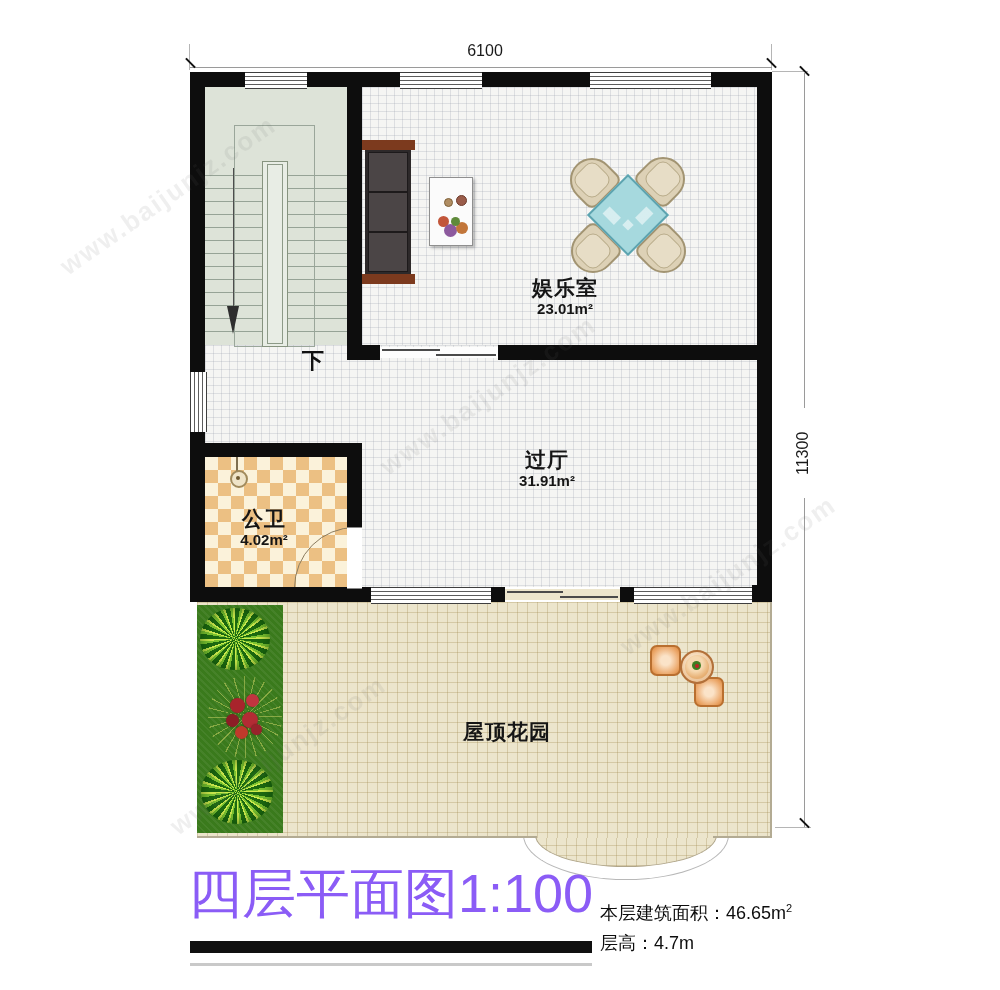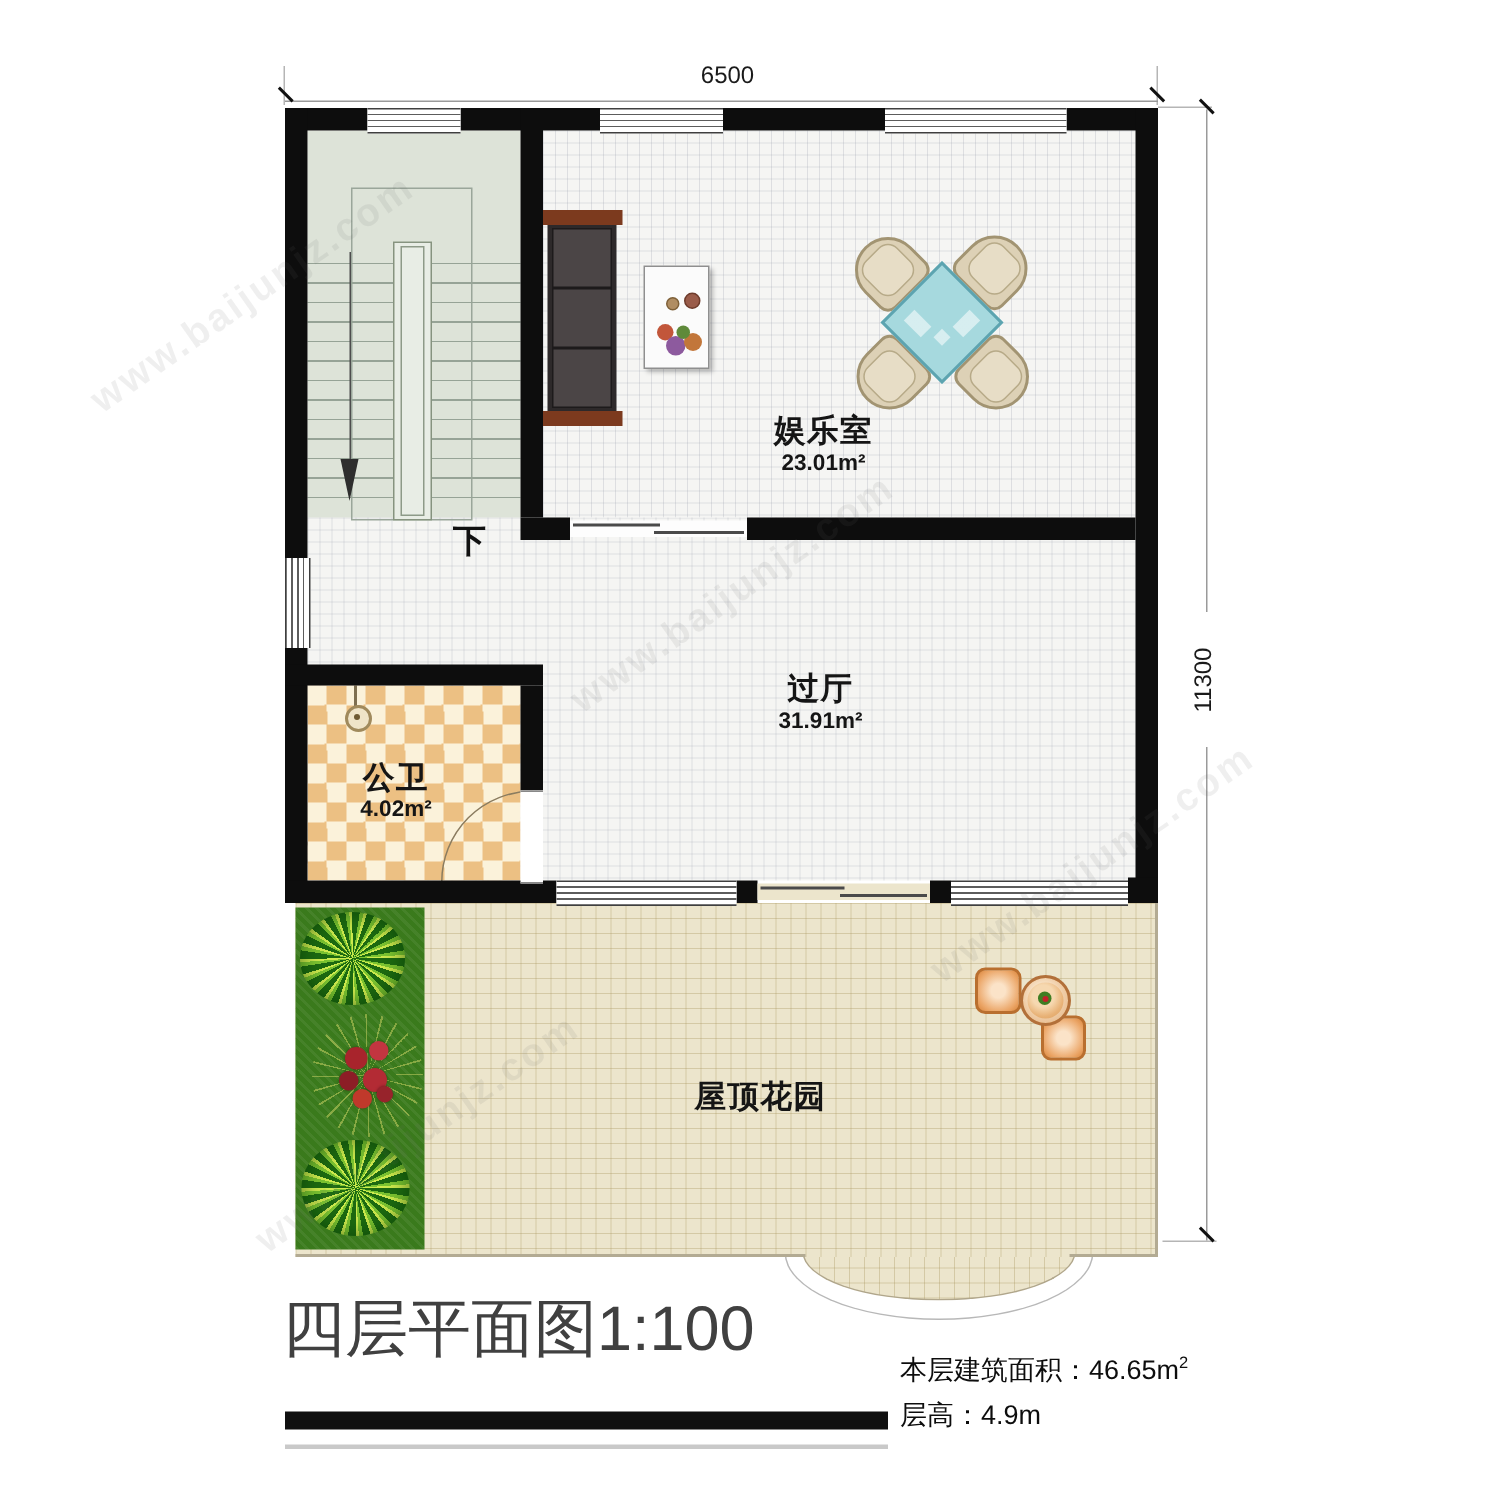--- a/index.html
+++ b/index.html
@@ -80,21 +80,21 @@
   .door-arc{position:absolute;border:1px solid #8b7c5f;border-radius:50%;z-index:23;
     clip-path:polygon(0 0,50% 0,50% 50%,0 50%);}
   .door-panel{position:absolute;background:#fff;z-index:31;border-top:1px solid #888;border-bottom:1px solid #888;}
   
   .bulge-outer{position:absolute;background:#fff;border:1px solid #b8b8b8;border-top:none;z-index:7;
     border-radius:0 0 50% 50%/0 0 100% 100%;}
   .bulge-inner{position:absolute;z-index:9;border:1px solid #b0a68b;border-top:none;
     border-radius:0 0 50% 50%/0 0 100% 100%;}
   .edge-line{position:absolute;background:#b3ab93;z-index:11;}
   
-  .main-title{position:absolute;z-index:45;font-size:42px;color:#404040;letter-spacing:0px;white-space:nowrap;}
+  .main-title{position:absolute;z-index:45;font-size:54px;color:#8b5cf6;letter-spacing:0px;white-space:nowrap;}
   .title-bar{position:absolute;background:#101010;z-index:45;}
   .title-underline{position:absolute;background:#c9c9c9;z-index:45;}
   .info-line{position:absolute;z-index:45;font-size:18px;color:#0d0d0d;white-space:nowrap;}
   .info-line sup{font-size:11px;}
   
   .wm{position:absolute;z-index:50;color:#6a6a6a;opacity:.10;font-size:26px;font-weight:bold;
     transform:rotate(-35deg);pointer-events:none;white-space:nowrap;letter-spacing:2px;}
 </style>
 </head>
 <body>
@@ -219,56 +219,56 @@
   <div class="dot" style="left:10px;top:3px;width:4px;height:4px;background:#111;"></div>
 </div>
 <div class="toilet-bowl" style="left:285px;top:468px;width:21px;height:35px;">
     <div class="rim"></div>
   </div>
 <div class="sink" style="left:203px;top:551px;width:42px;height:33px;">
   <div class="rim"></div>
   <div class="dot" style="left:18px;top:22px;width:4px;height:4px;background:#555;"></div>
 </div>
 
-<div class="room-label" style="left:484px;top:275px;width:130px;">
+<div class="room-label" style="left:500px;top:275px;width:130px;">
   <div class="nm">娱乐室</div>
   <div class="ar">23.01m²</div>
 </div>
 <div class="room-label" style="left:482px;top:447px;width:130px;">
   <div class="nm">过厅</div>
   <div class="ar">31.91m²</div>
 </div>
 <div class="room-label" style="left:214px;top:506px;width:100px;">
   <div class="nm">公卫</div>
   <div class="ar">4.02m²</div>
 </div>
 <div class="room-label" style="left:442px;top:719px;width:130px;">
   <div class="nm">屋顶花园</div>
 </div>
 
 <div class="extline" style="left:189px;top:44px;width:1px;height:26px;"></div>
 <div class="extline" style="left:771px;top:44px;width:1px;height:26px;"></div>
 <div class="dimline" style="left:190px;top:67px;width:582px;height:1px;"></div>
 <div class="tick" style="left:184px;top:62px;"></div>
 <div class="tick" style="left:765px;top:62px;"></div>
-<div class="dim-label" style="left:455px;top:42px;width:52px;">6500</div>
+<div class="dim-label" style="left:455px;top:42px;width:52px;">6100</div>
 
 <div class="extline" style="left:772px;top:71px;width:36px;height:1px;"></div>
 <div class="extline" style="left:775px;top:827px;width:36px;height:1px;"></div>
 <div class="dimline" style="left:804px;top:73px;width:1px;height:754px;"></div>
 <div class="tick" style="left:798px;top:70px;"></div>
 <div class="tick" style="left:798px;top:822px;"></div>
 <div class="dim-label vert" style="left:794px;top:408px;height:82px;">11300</div>
 
 <div class="main-title" style="left:188px;top:858px;">四层平面图1:100</div>
 <div class="title-bar" style="left:190px;top:941px;width:402px;height:12px;"></div>
 <div class="title-underline" style="left:190px;top:963px;width:402px;height:3px;"></div>
 <div class="info-line" style="left:600px;top:901px;">
   <span>本层建筑面积：</span><span>46.65m</span><sup>2</sup>
 </div>
 <div class="info-line" style="left:600px;top:931px;">
-  <span>层高：</span><span>4.9m</span>
+  <span>层高：</span><span>4.7m</span>
 </div>
 
 <div class="wm" style="left:40px;top:180px;">www.baijunjz.com</div>
 <div class="wm" style="left:360px;top:380px;">www.baijunjz.com</div>
 <div class="wm" style="left:600px;top:560px;">www.baijunjz.com</div>
 <div class="wm" style="left:150px;top:740px;">www.baijunjz.com</div>
 
 </body></html>

